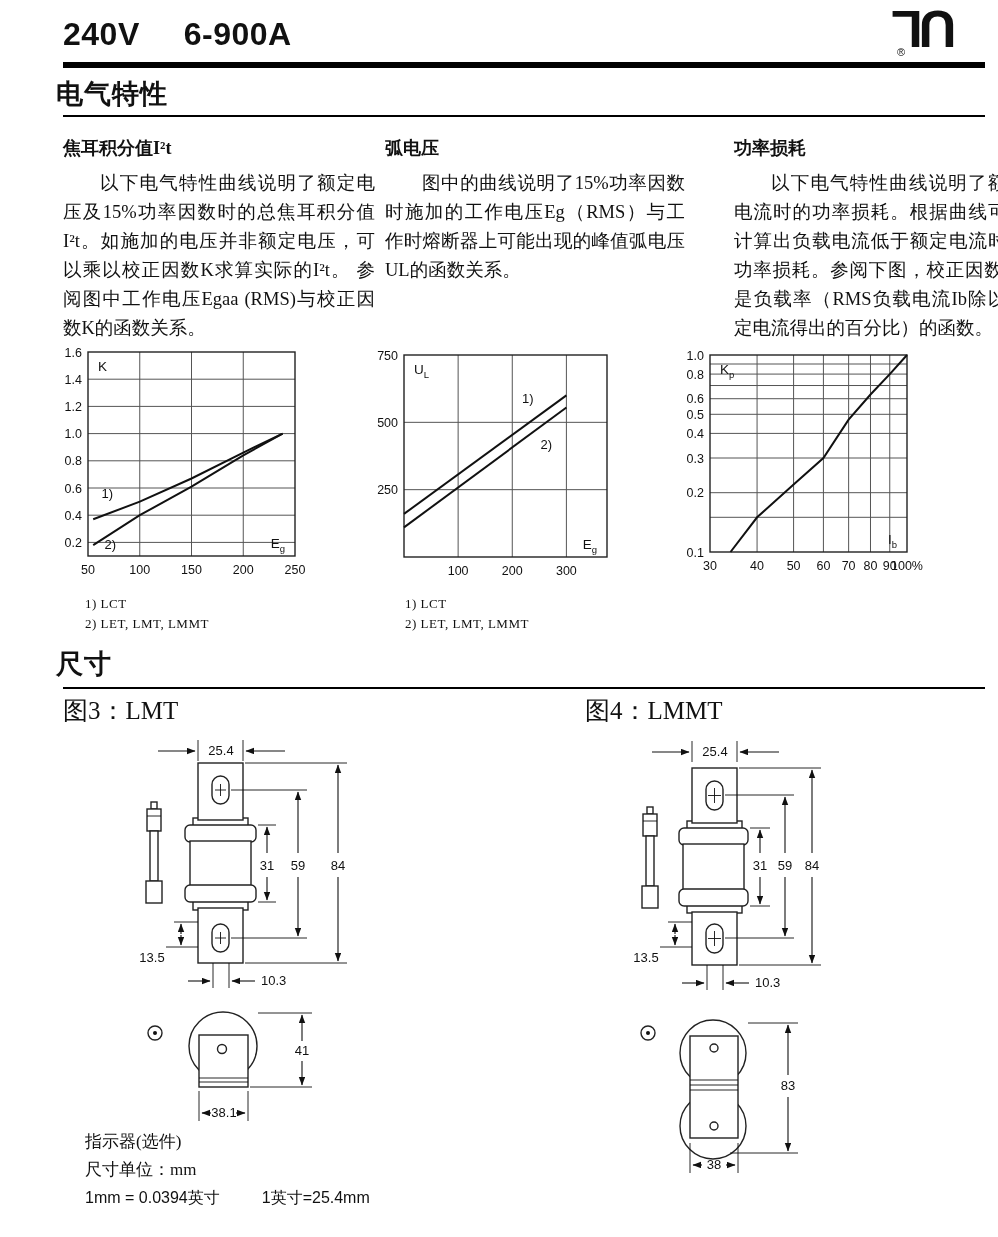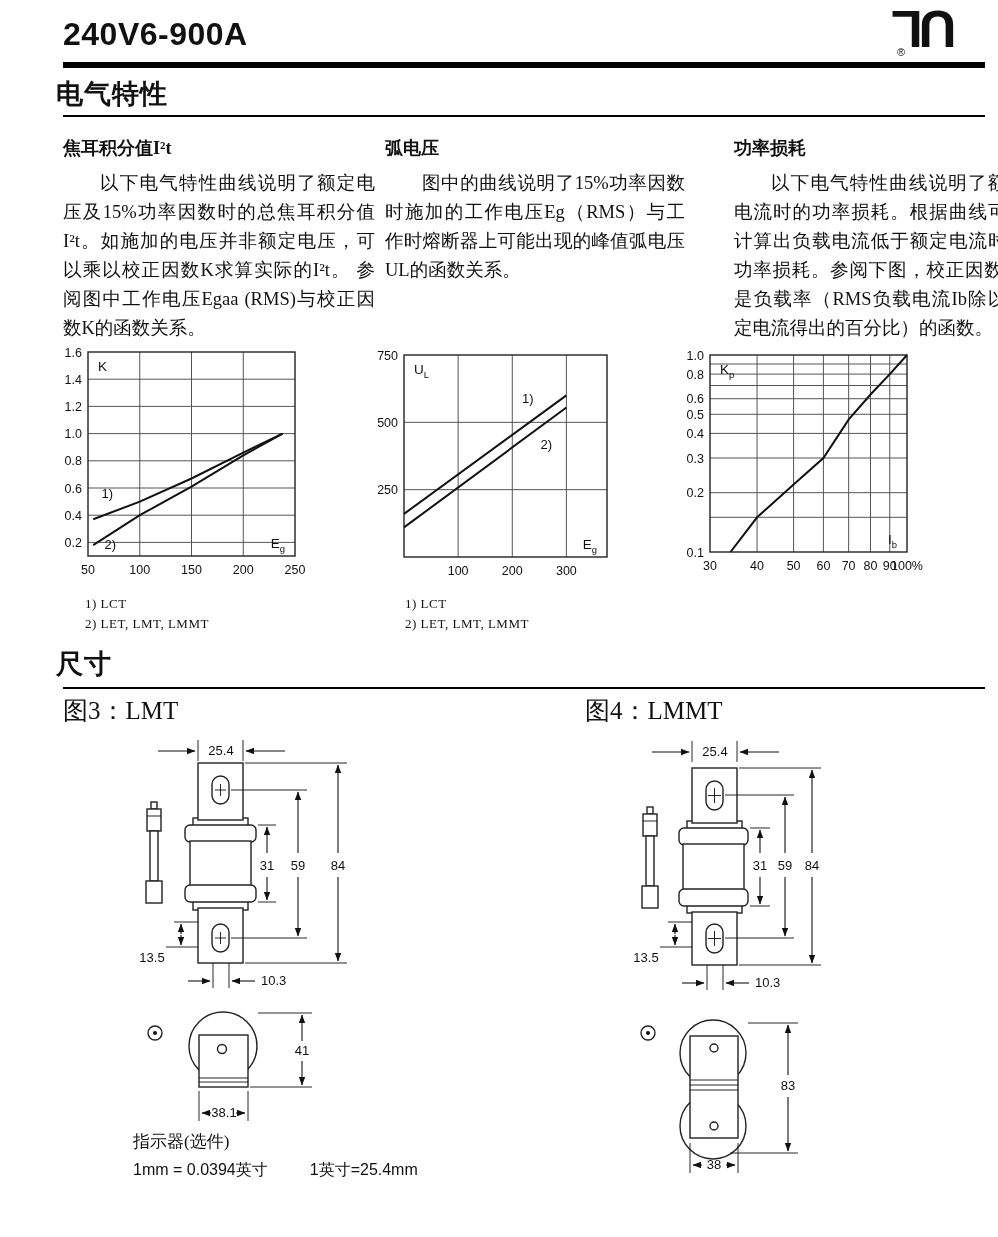--- a/index.html
+++ b/index.html
@@ -1,34 +1,34 @@
 <!DOCTYPE html>
 <html><head>
 <meta charset="utf-8">
 <style>
   html,body{margin:0;padding:0;background:#e8e8e8;}
   .page{position:relative;width:998px;height:1237px;background:#ffffff;overflow:hidden;
         font-family:"Liberation Serif","DejaVu Serif",serif;color:#111;}
   .abs{position:absolute;}
   .doc-title{left:63px;top:16px;font-family:"Liberation Sans","DejaVu Sans",sans-serif;
              font-weight:bold;font-size:32px;letter-spacing:.5px;}
-  .doc-title .cur{}
+  .doc-title .cur{margin-left:44px;}
   .ul-mark{left:895px;top:0;width:94px;height:60px;}
   .ul-text{display:inline-block;transform:rotate(180deg);font-family:"Liberation Sans","DejaVu Sans",sans-serif;
            font-weight:900;font-size:52px;line-height:58px;letter-spacing:-4px;}
   .ul-reg{position:absolute;left:2px;bottom:2px;font-size:11px;font-family:"Liberation Sans",sans-serif;}
   .rule-thick{left:63px;top:62px;width:922px;height:6px;background:#000;}
   .rule-thin{left:63px;width:922px;height:2px;background:#000;}
   .sec-title{left:56px;font-size:27px;font-weight:bold;letter-spacing:1px;}
   .col{top:124px;}
   .col h3{font-size:18px;margin:12px 0 9px 0;font-weight:bold;}
   .col p{font-size:18.5px;line-height:29px;margin:0;text-align:justify;text-indent:2em;}
   .legend{font-size:13px;line-height:20px;letter-spacing:.5px;}
   .caption{font-size:25px;}
-  .footer{left:85px;top:1128px;font-size:17px;line-height:28px;margin-left:48px;}
+  .footer{left:85px;top:1128px;font-size:17px;line-height:28px;}
   .footer .conv{font-family:"Liberation Sans","DejaVu Sans",sans-serif;font-size:16px;}
   .footer .gap{display:inline-block;width:42px;}
   svg{overflow:visible;}
   svg text{font-family:"Liberation Sans","DejaVu Sans",sans-serif;fill:#111;}
   .dimtxt{font-size:13px;}
   .outline{fill:#fff;stroke:#222;stroke-width:1.4;}
   .dimline{stroke:#111;stroke-width:1.1;fill:none;}
   .extline{stroke:#111;stroke-width:0.9;fill:none;}
 </style>
 </head>
@@ -366,18 +366,19 @@
       <line class="extline" x1="110" y1="418" x2="110" y2="448"></line>
       <line class="extline" x1="158" y1="418" x2="158" y2="448"></line>
       <line class="dimline" x1="122" y1="440" x2="113" y2="440" marker-end="url(#a4)"></line>
       <line class="dimline" x1="146" y1="440" x2="155" y2="440" marker-end="url(#a4)"></line>
       <text class="dimtxt" x="134" y="444" text-anchor="middle">38</text>
     </g>
   </svg>
 
   <div class="abs footer">
     <div>指示器(选件)</div>
+    <div>尺寸单位：mm</div>
     <div class="conv">
       <span>1mm = 0.0394英寸</span><span class="gap"></span><span>1英寸=25.4mm</span>
     </div>
   </div>
 
 </div>
 
 </body></html>

